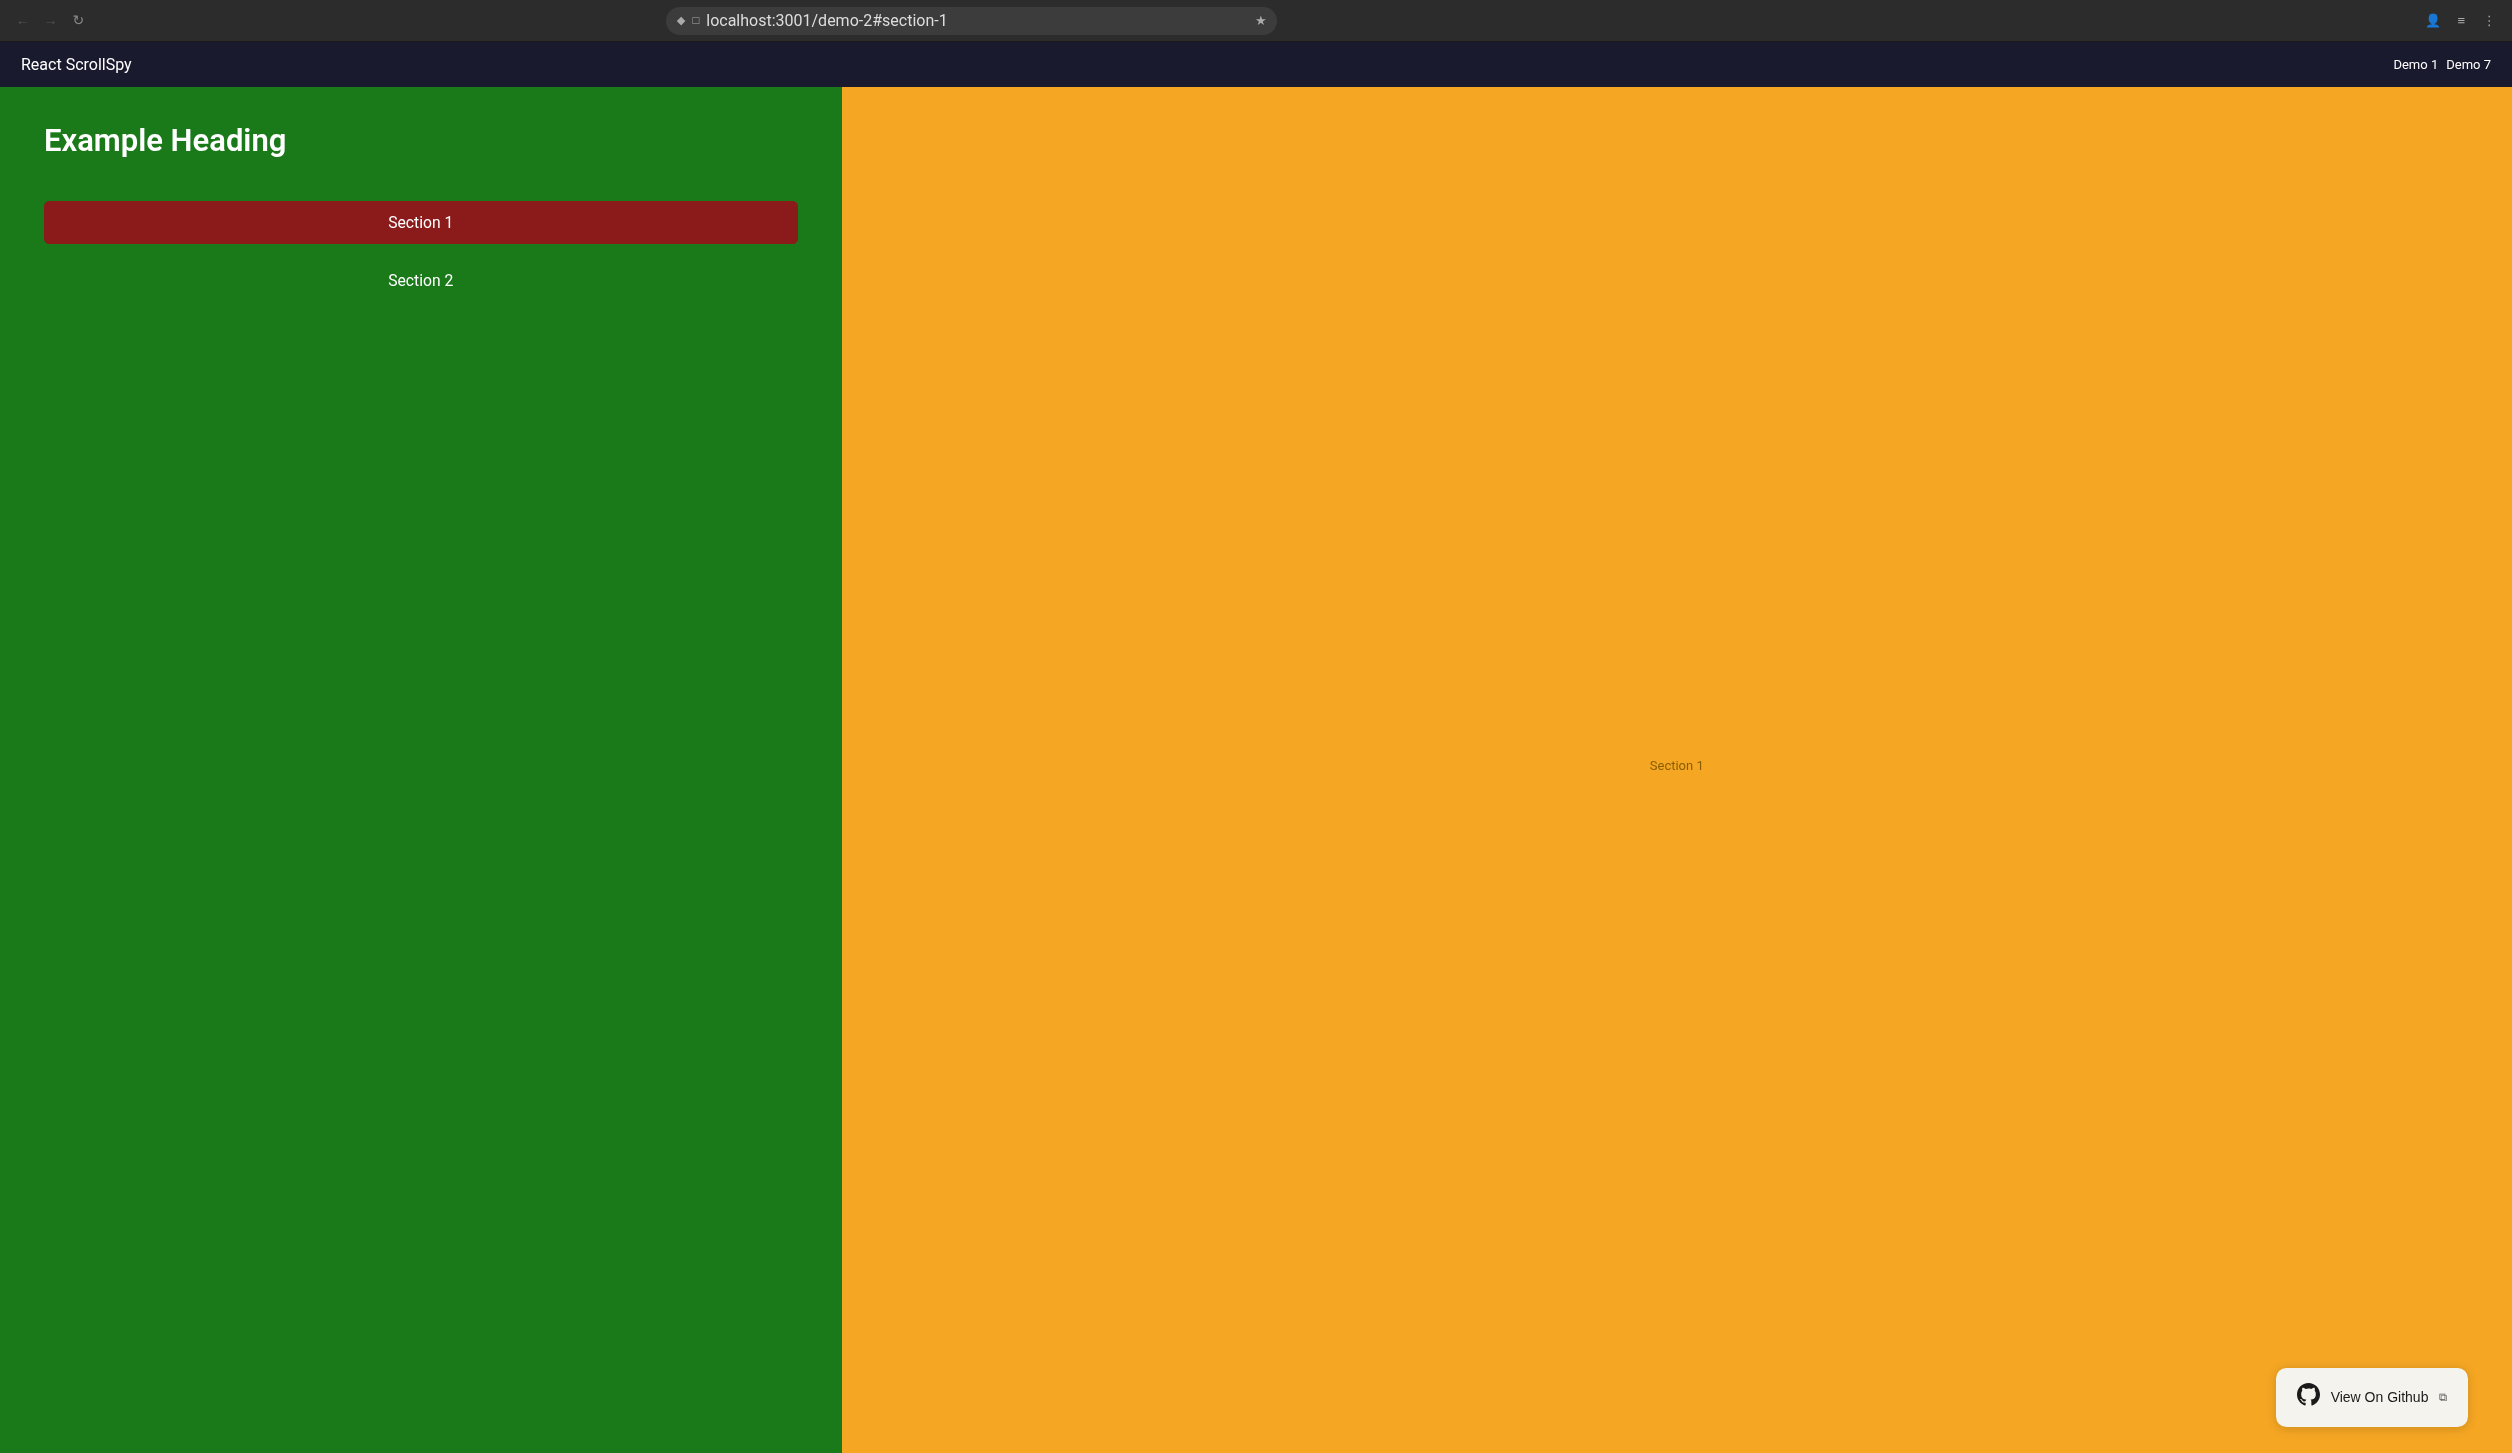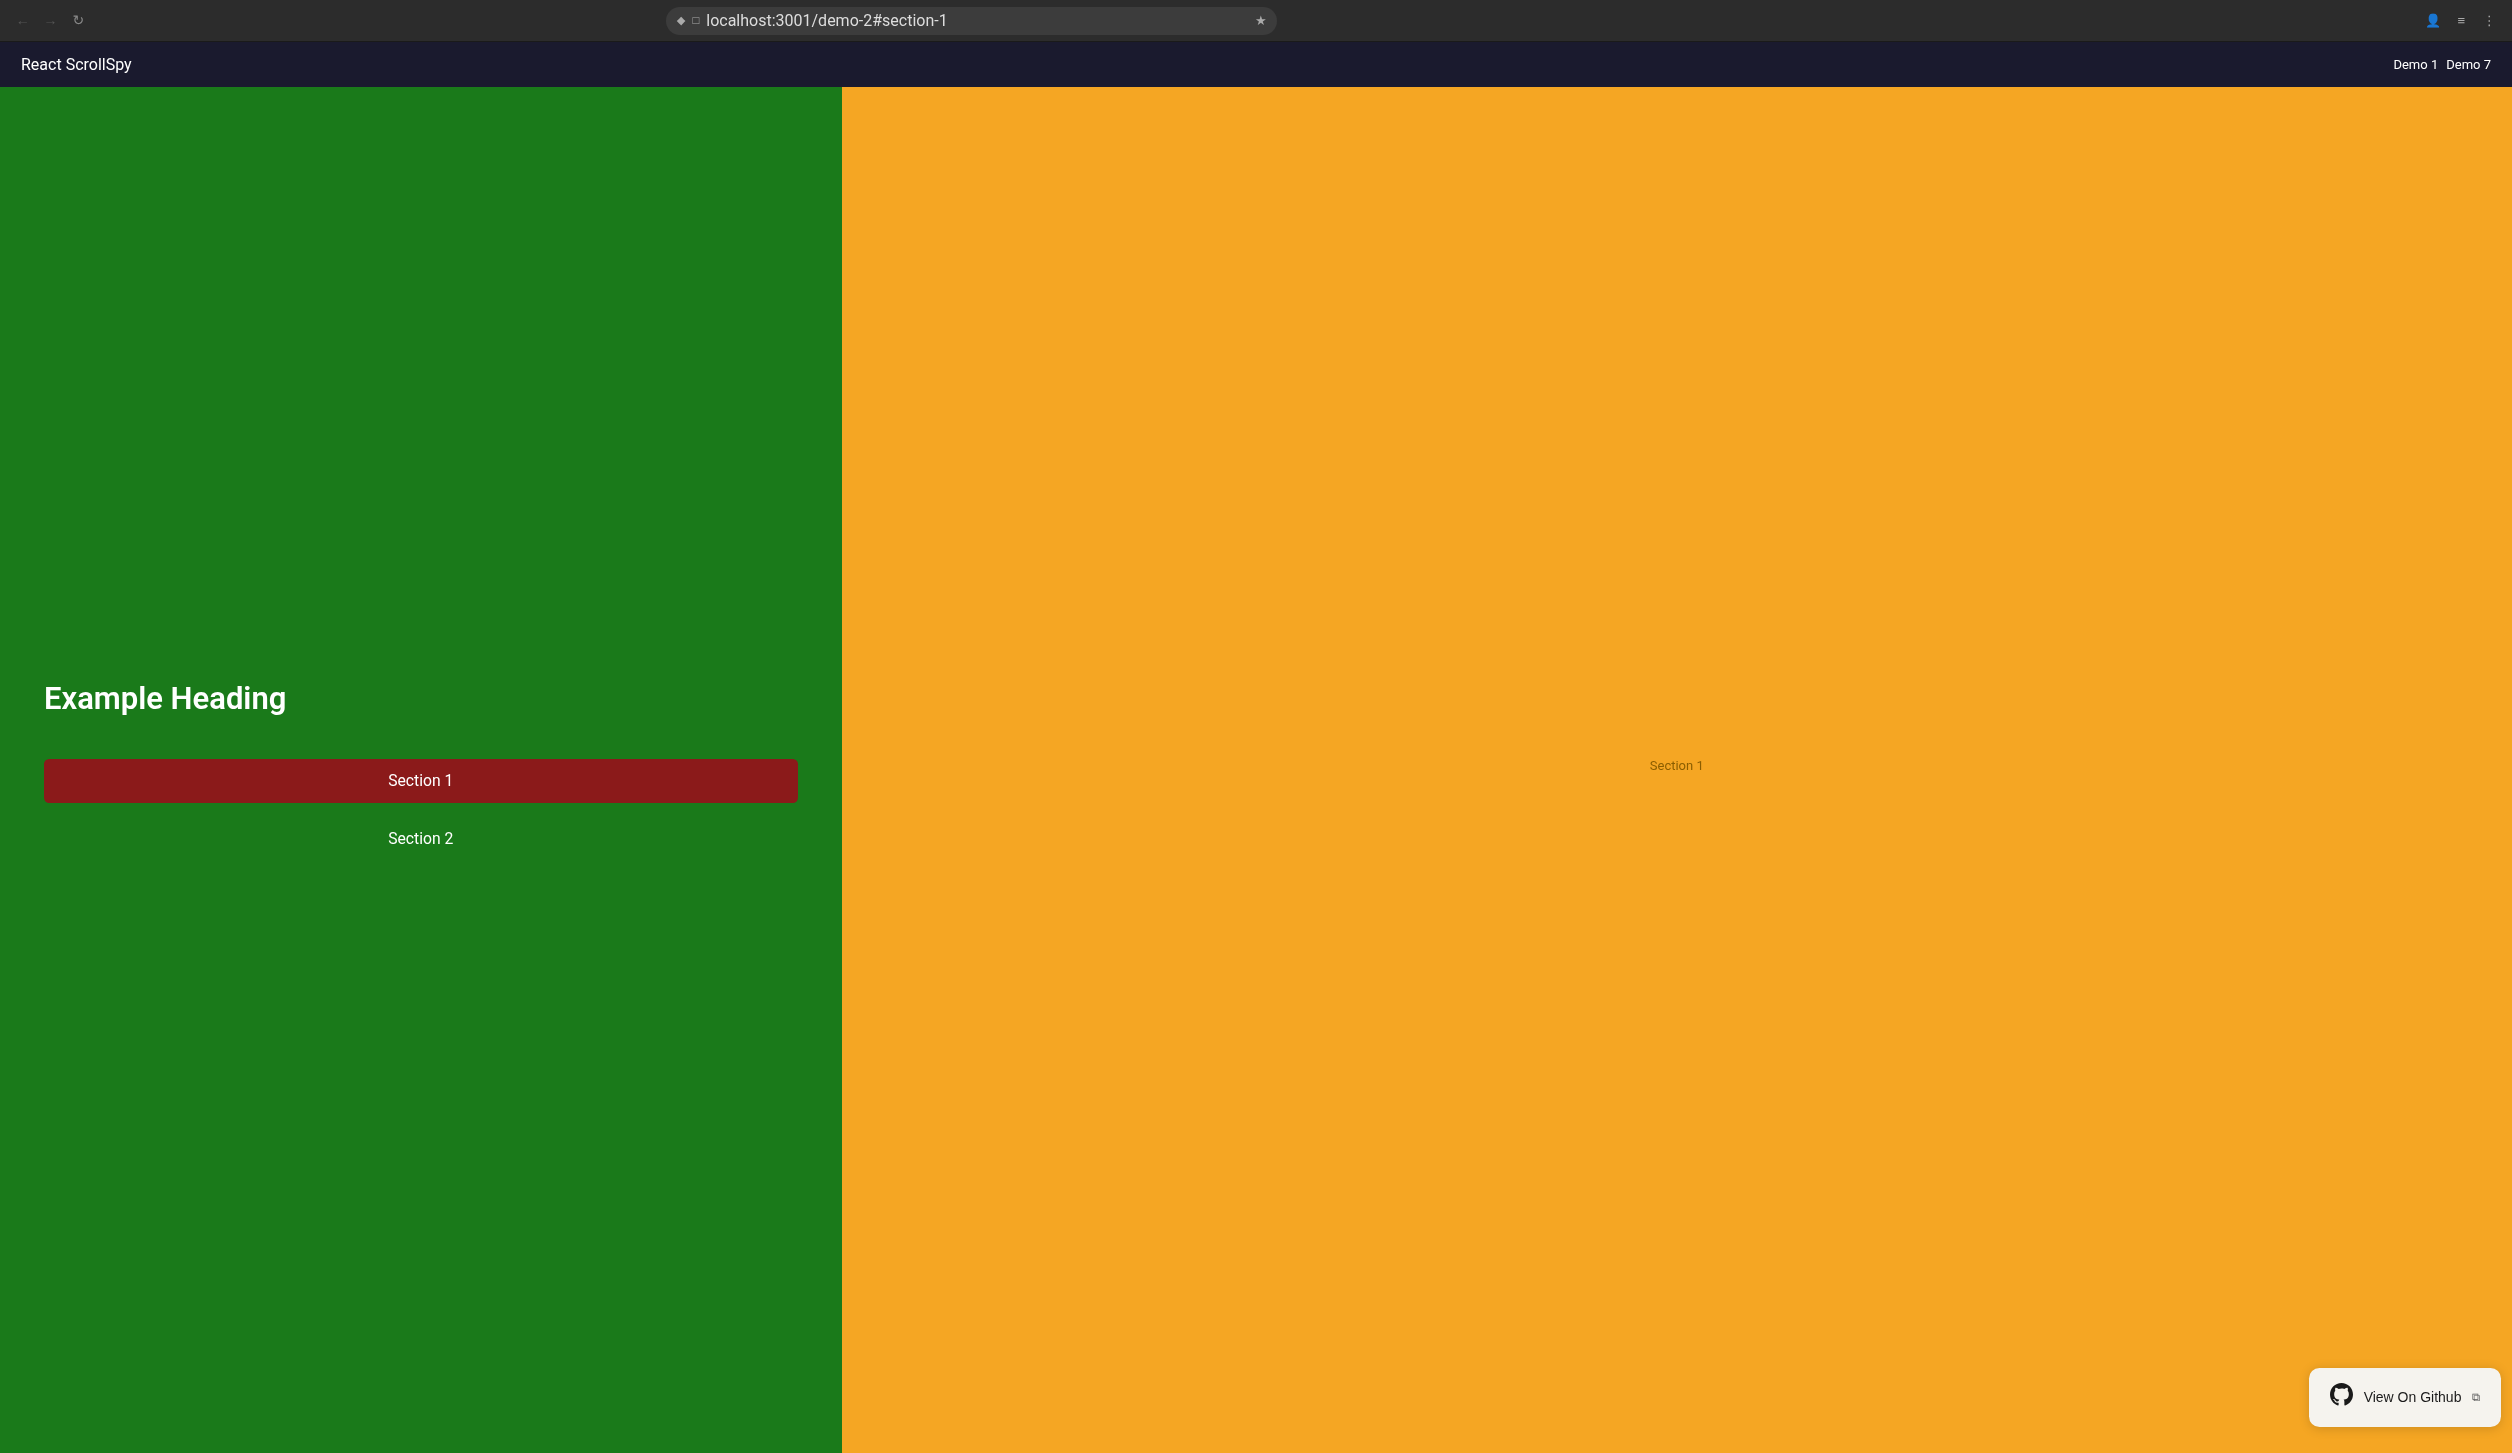--- a/index.html
+++ b/index.html
@@ -137,22 +137,21 @@
       flex: 1;
       overflow: hidden;
     }
 
     
     .sidebar {
       background: #1a7a1a;
       width: 33.5%;
       display: flex;
       flex-direction: column;
-      justify-content: center;
-      padding: 22px 44px;
+      padding: 35px 44px;
     }
 
     .sidebar-heading {
       color: #ffffff;
       font-size: 31px;
       font-weight: 600;
       margin-bottom: 42px;
     }
 
     .nav-items {
@@ -192,21 +191,21 @@
       position: absolute;
       top: 50%;
       left: 50%;
       transform: translate(-50%, -80%);
     }
 
     
     .github-btn {
       position: absolute;
       bottom: 26px;
-      right: 11px;
+      right: 44px;
       background: #f5f3ee;
       border: none;
       border-radius: 10.5px;
       padding: 15.7px 21px;
       display: flex;
       align-items: center;
       gap: 10.5px;
       cursor: pointer;
       box-shadow: 0 1.7px 10.5px rgba(0,0,0,0.15);
     }

